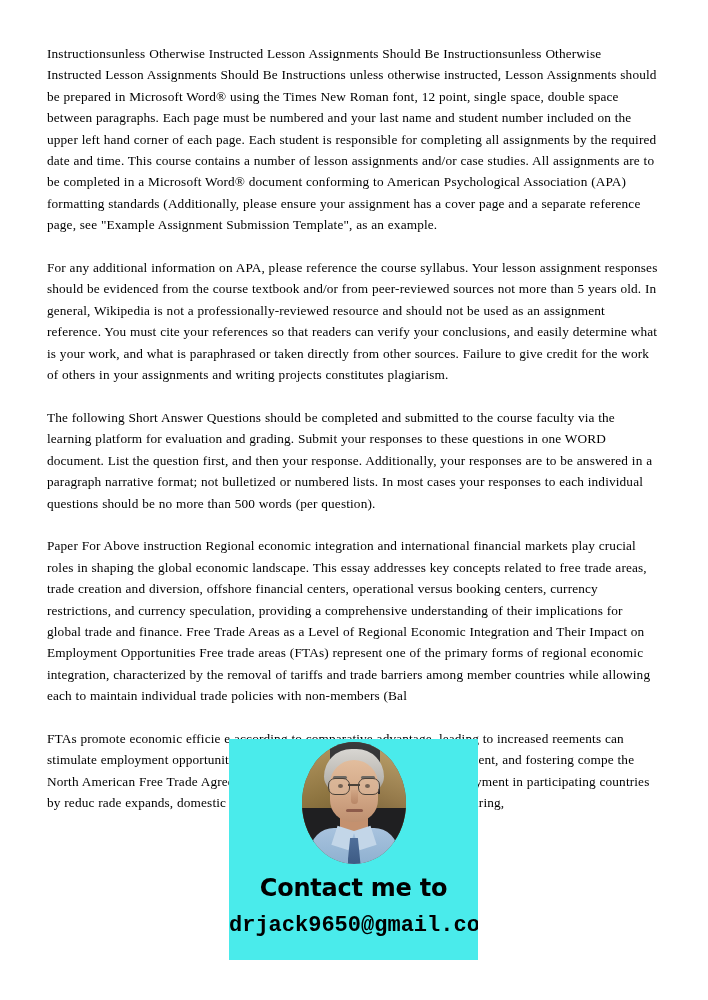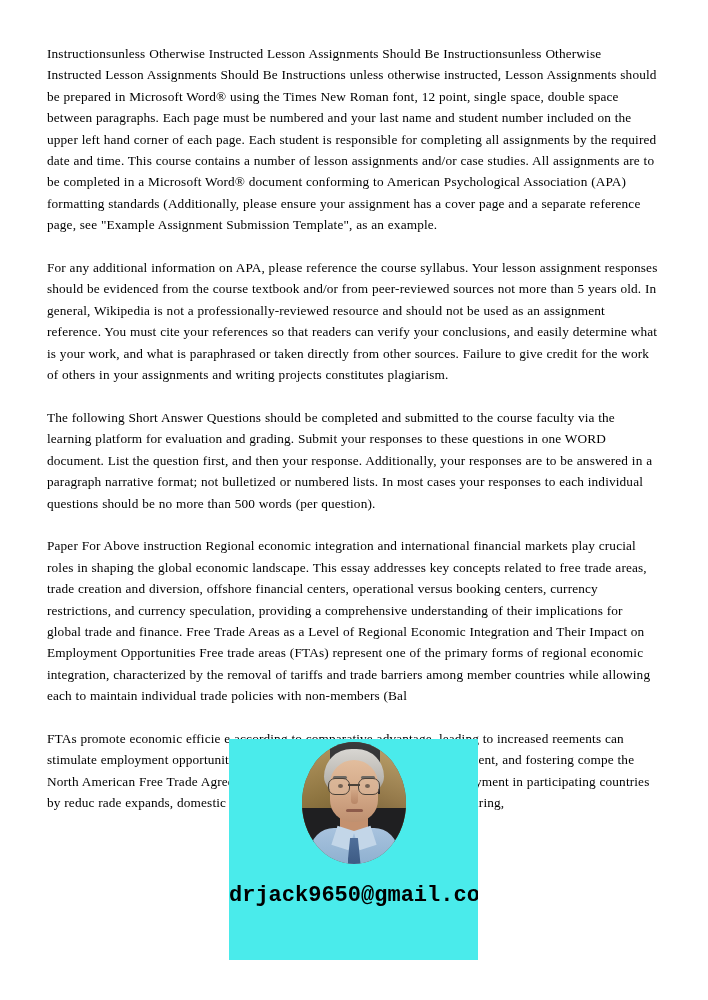--- a/index.html
+++ b/index.html
@@ -216,19 +216,20 @@
       <div class="pt-glasses">
         <div class="pt-lens l"></div>
         <div class="pt-lens r"></div>
         <div class="pt-bridge"></div>
       </div>
       <div class="pt-nose"></div>
       <div class="pt-mouth"></div>
     </div>
 
     <div id="promo-headline">
+      <span class="promo-line">Contact me to</span>
     </div>
 
     <div id="promo-email">drjack9650@gmail.com</div>
 
   </div>
 
 </div>
 
 </body></html>

